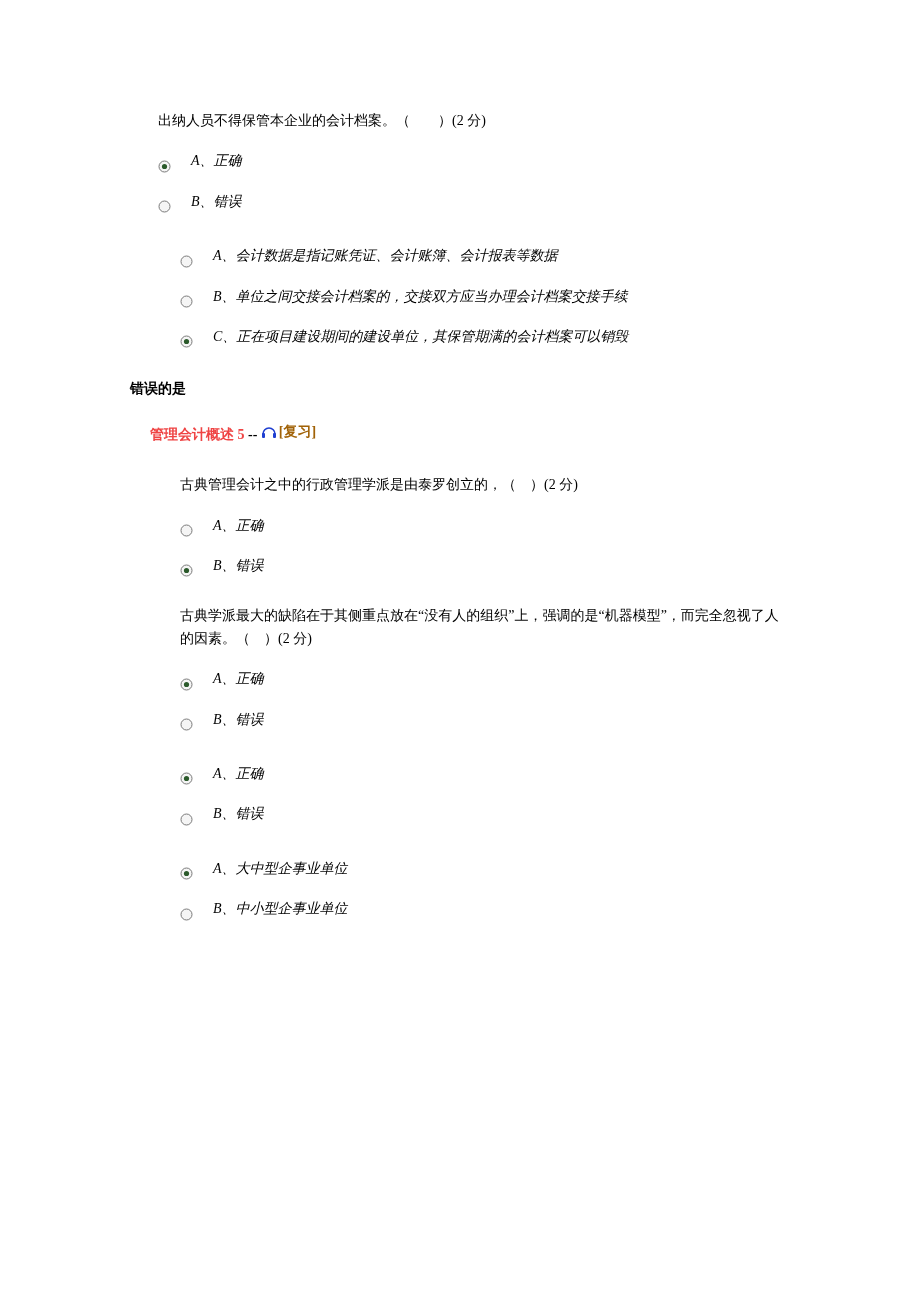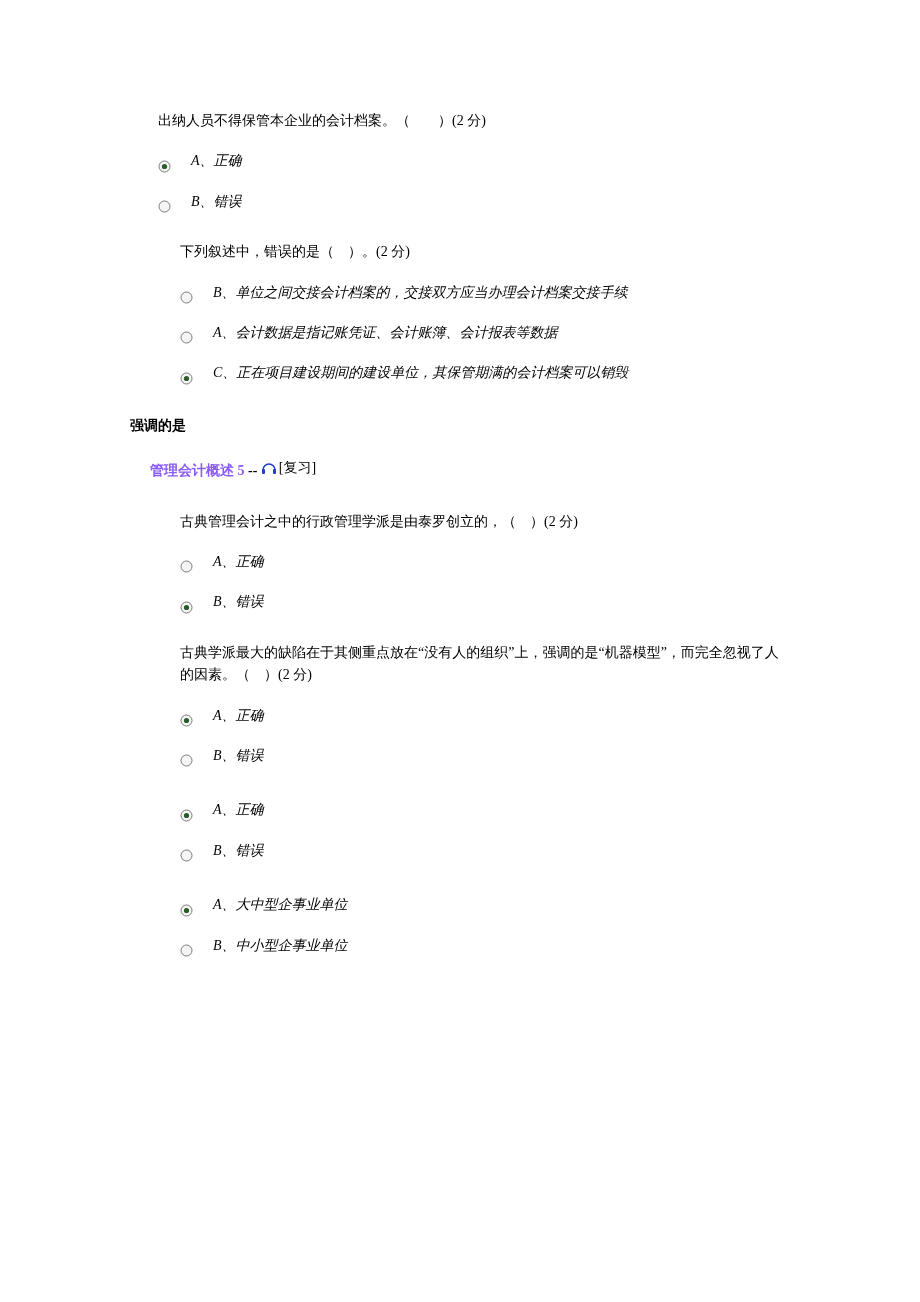--- a/index.html
+++ b/index.html
@@ -39,26 +39,26 @@
       margin-top: 30px;
       margin-bottom: 20px;
       font-size: 14px;
     }
     .subsection-row {
       margin-left: 20px;
       margin-bottom: 28px;
       font-weight: bold;
     }
     .subsection-title {
-      color: #8b5cf6;
+      color: #ef4444;
     }
     .sep { color: #000; font-weight: bold; }
     .review-link {
-      color: #000000;
-      font-weight: normal;
+      color: #a16207;
+      font-weight: bold;
       display: inline-flex;
       align-items: center;
     }
     .review-link svg {
       margin-right: 2px;
     }
     .first-block .question-text,
     .first-block .option-row { margin-left: 28px; }
   </style>
 </head>
@@ -79,49 +79,48 @@
     <span class="radio-wrap">
       <svg width="13" height="13" viewBox="0 0 13 13">
           <circle cx="6.5" cy="6.5" r="5.5" fill="#f5f5f5" stroke="#7a7a7a"></circle>
         </svg>
     </span>
     <span class="opt-label">B、错误</span>
   </div>
 </div>
 
 <div class="question-block">
-  <div class="question-text">下列叙述中，错误的是（　）。(2 分)</div>
+  <div class="option-row">
+    <span class="radio-wrap">
+      <svg width="13" height="13" viewBox="0 0 13 13">
+          <circle cx="6.5" cy="6.5" r="5.5" fill="#f5f5f5" stroke="#7a7a7a"></circle>
+        </svg>
+    </span>
+    <span class="opt-label">A、会计数据是指记账凭证、会计账簿、会计报表等数据</span>
+  </div>
   <div class="option-row">
     <span class="radio-wrap">
       <svg width="13" height="13" viewBox="0 0 13 13">
           <circle cx="6.5" cy="6.5" r="5.5" fill="#f5f5f5" stroke="#7a7a7a"></circle>
         </svg>
     </span>
     <span class="opt-label">B、单位之间交接会计档案的，交接双方应当办理会计档案交接手续</span>
   </div>
   <div class="option-row">
     <span class="radio-wrap">
       <svg width="13" height="13" viewBox="0 0 13 13">
           <circle cx="6.5" cy="6.5" r="5.5" fill="#f5f5f5" stroke="#7a7a7a"></circle>
-        </svg>
-    </span>
-    <span class="opt-label">A、会计数据是指记账凭证、会计账簿、会计报表等数据</span>
-  </div>
-  <div class="option-row">
-    <span class="radio-wrap">
-      <svg width="13" height="13" viewBox="0 0 13 13">
-          <circle cx="6.5" cy="6.5" r="5.5" fill="#f5f5f5" stroke="#7a7a7a"></circle>
           <circle cx="6.5" cy="6.5" r="2.6" fill="#2b5a2b"></circle>
         </svg>
     </span>
     <span class="opt-label">C、正在项目建设期间的建设单位，其保管期满的会计档案可以销毁</span>
   </div>
 </div>
 
-<div class="section-heading">强调的是</div>
+<div class="section-heading">错误的是</div>
 
 <div class="subsection-row">
   <span class="subsection-title">管理会计概述 5</span><span class="sep"> -- </span><span class="review-link">
     <svg width="16" height="14" viewBox="0 0 16 14">
       <path d="M2 9 A6 6 0 0 1 14 9" fill="none" stroke="#1f3fd1" stroke-width="1.6"></path>
       <rect x="1" y="8" width="3" height="5" rx="1" fill="#1f3fd1"></rect>
       <rect x="12" y="8" width="3" height="5" rx="1" fill="#1f3fd1"></rect>
     </svg>
       <span>[复习]</span>
   </span>

